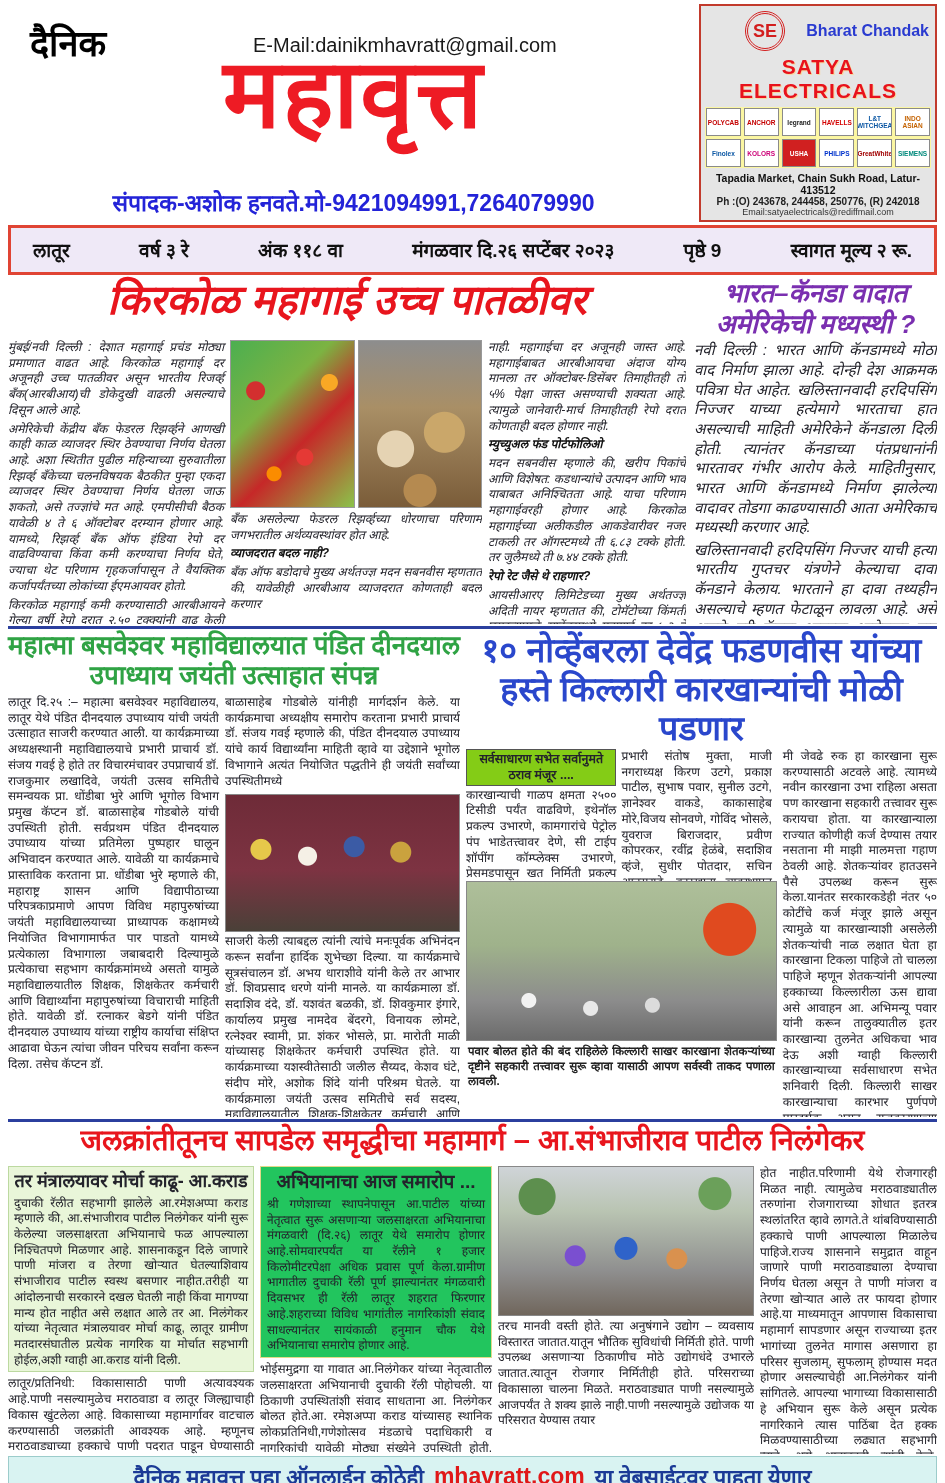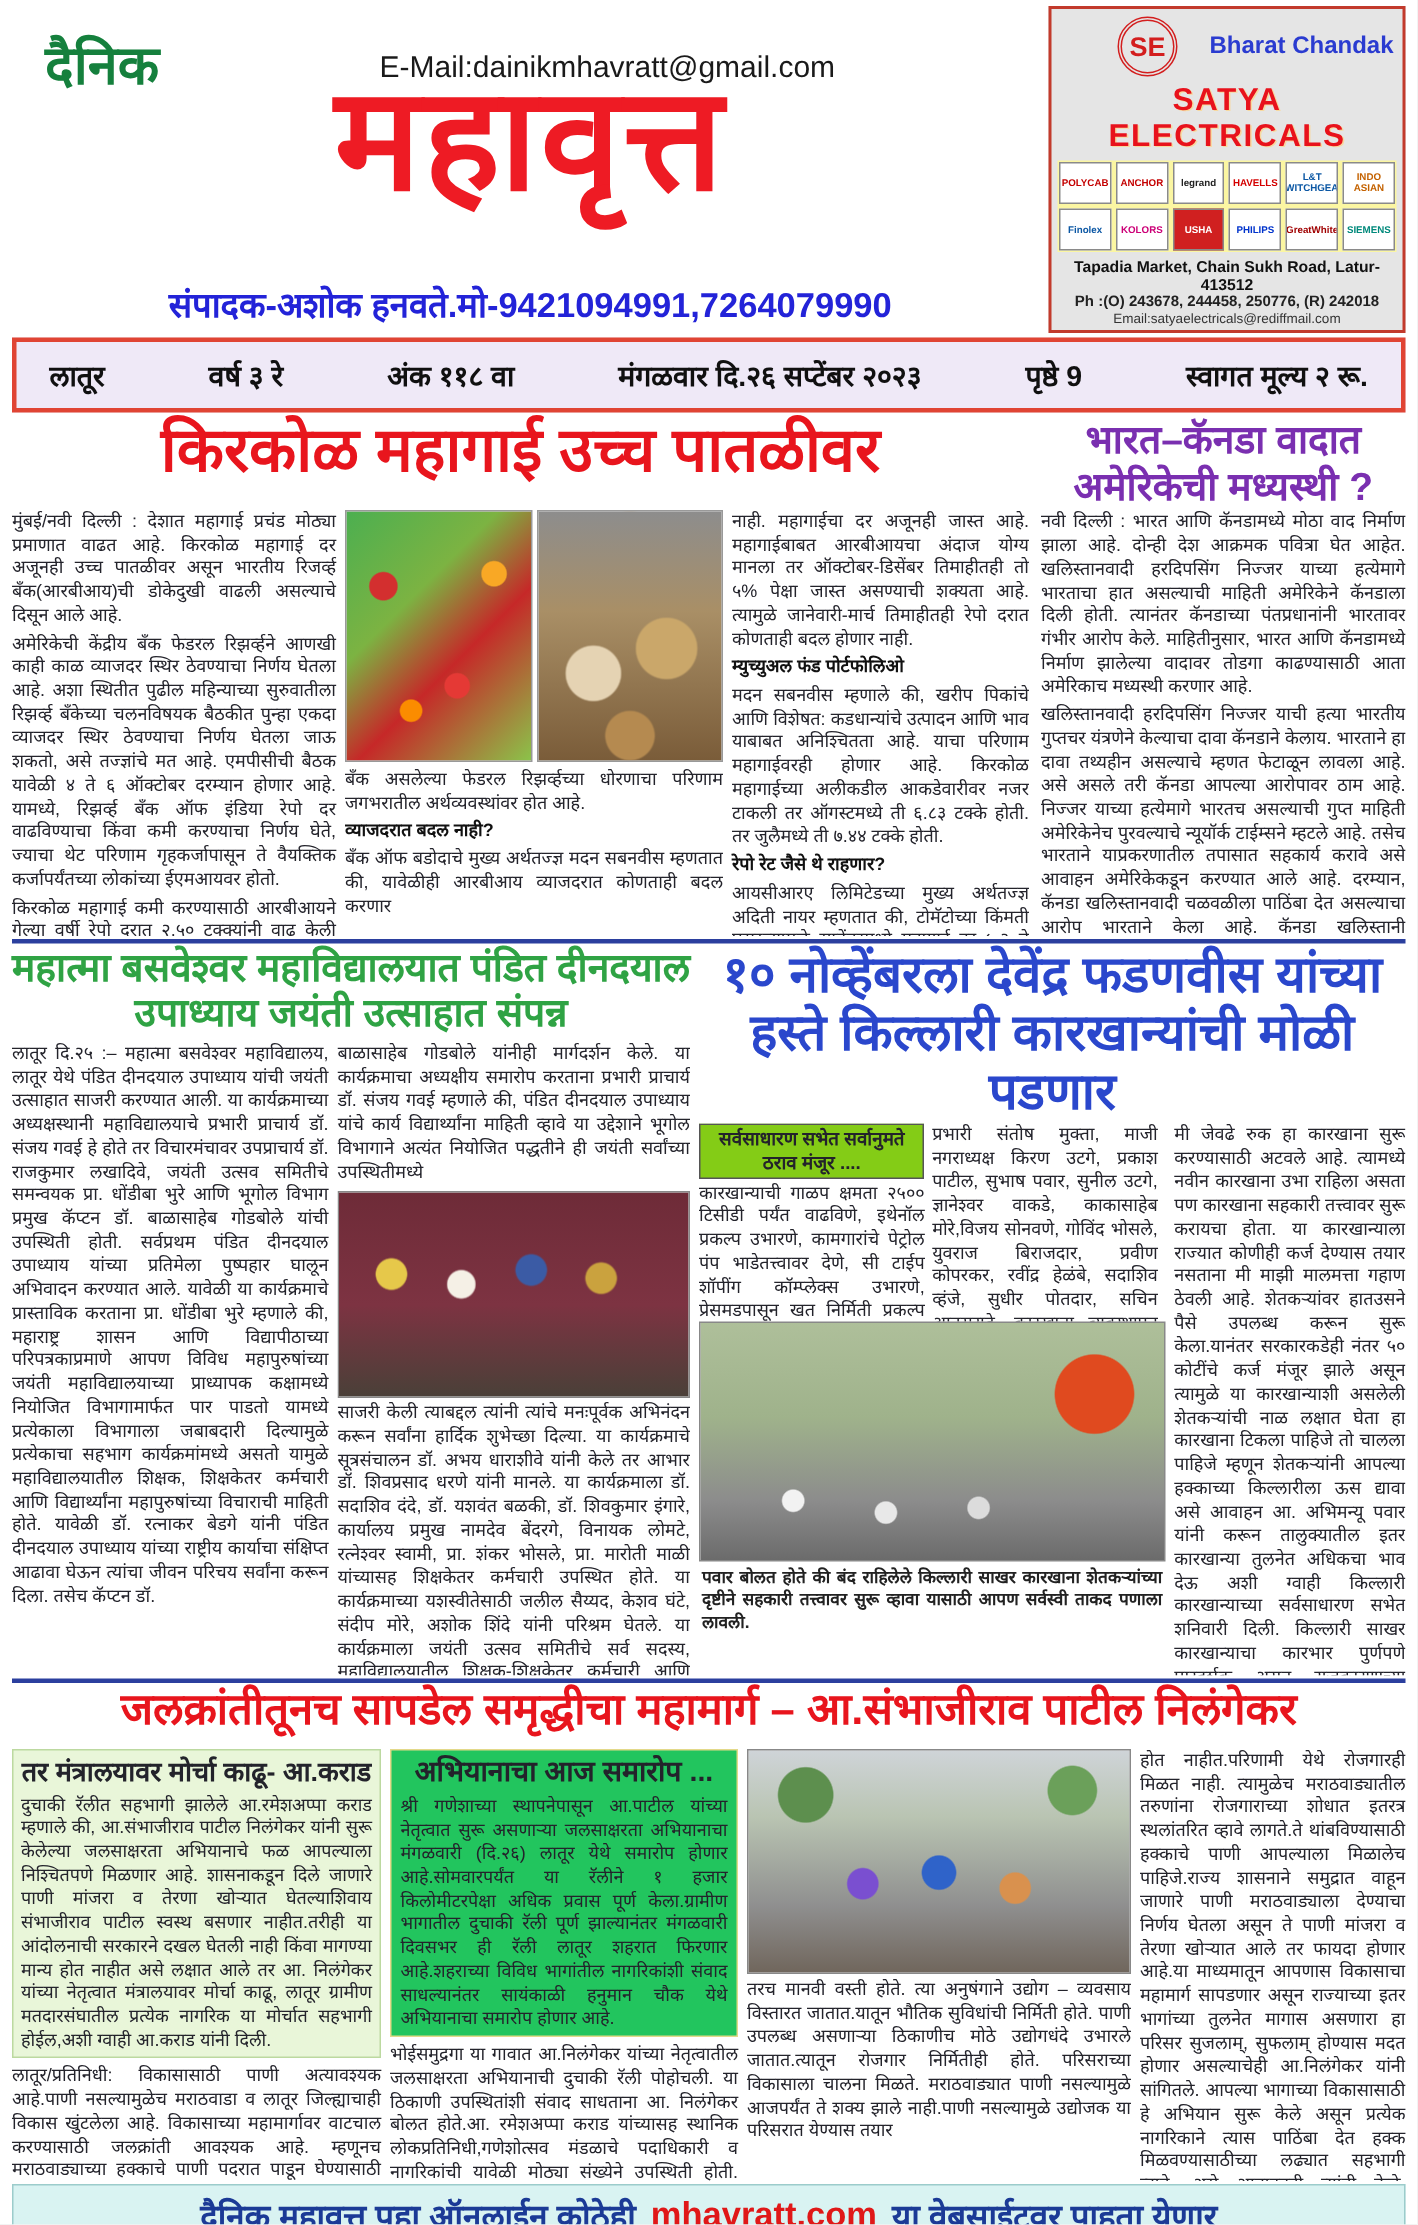--- a/index.html
+++ b/index.html
@@ -1,21 +1,21 @@
 <!DOCTYPE html>
 <html lang="mr"><head>
 <meta charset="utf-8">
 <style>
   html,body{margin:0;padding:0;background:#e9e9e9;}
   .page{width:945px;height:1483px;margin:0 auto;background:#ffffff;position:relative;
         font-family:"Liberation Sans","DejaVu Sans",sans-serif;overflow:hidden;box-sizing:border-box;padding:4px 8px;}
   
   .masthead{display:flex;height:218px;}
   .mast-left{flex:1;position:relative;}
-  .daily-label{position:absolute;top:14px;left:22px;font-size:36px;font-weight:bold;color:#15803d;}
+  .daily-label{position:absolute;top:14px;left:22px;font-size:36px;font-weight:bold;color:#000000;}
   .mast-email{position:absolute;top:30px;left:245px;font-size:20px;color:#1a1a1a;}
   .mast-title{position:absolute;top:42px;left:0;width:100%;text-align:center;
               font-size:96px;font-weight:bold;color:#ee1b24;letter-spacing:2px;line-height:1.0;}
   .editor-line{position:absolute;bottom:4px;left:0;width:100%;text-align:center;
                font-size:23px;font-weight:bold;color:#2323d8;}
   
   .adbox{width:238px;border:2px solid #c23a2c;background:#e5e5e5;box-sizing:border-box;
          display:flex;flex-direction:column;align-items:stretch;padding:3px 4px;}
   .ad-toprow{display:flex;align-items:center;justify-content:space-between;height:46px;}
   .ad-logo{width:34px;height:34px;border:3px double #d31e1e;border-radius:50%;margin-left:40px;
@@ -39,21 +39,21 @@
   .dateline{border:3px solid #e04434;background:#efe9f7;height:44px;display:flex;align-items:center;
             justify-content:space-between;padding:0 22px;margin:3px 0;}
   .dateline span{font-size:19px;font-weight:bold;color:#101010;}
   
   .btxt{font-size:12px;line-height:1.31;text-align:justify;color:#23232b;}
   .btxt p{margin:0 0 3px 0;}
   .bh{font-weight:bold;color:#111;}
   .col{box-sizing:border-box;overflow:hidden;}
   .hr-blue{border:none;border-top:3px solid #2b3f9e;margin:2px 0;}
   
-  .sec1{display:flex;height:346px;}
+  .sec1{display:flex;height:346px;font-style:italic;}
   .lead-left{width:678px;display:flex;flex-direction:column;}
   .lead-headline{color:#e8151d;font-size:41px;font-weight:bold;text-align:center;line-height:1.1;height:58px;}
   .lead-body{display:flex;flex:1;overflow:hidden;margin-top:4px;}
   .lead-c1{width:222px;padding-right:6px;}
   .lead-mid{width:252px;display:flex;flex-direction:column;}
   .photos-row{display:flex;height:168px;gap:3px;}
   .photo{flex:1;border:1px solid #999;}
   .photo-veg{background:
       radial-gradient(circle at 20% 30%, #d32f2f 0 9px, transparent 10px),
       radial-gradient(circle at 60% 70%, #e53935 0 8px, transparent 9px),
@@ -62,21 +62,21 @@
       linear-gradient(135deg,#4caf50 0%,#7cb342 35%,#c62828 60%,#8bc34a 100%);}
   .photo-grain{background:
       radial-gradient(circle at 30% 65%, #e5d3b3 0 18px, transparent 19px),
       radial-gradient(circle at 70% 55%, #caa76a 0 20px, transparent 21px),
       radial-gradient(circle at 50% 90%, #b58a50 0 16px, transparent 17px),
       linear-gradient(180deg,#8d8d8d 0%,#a98f66 40%,#7a5c39 100%);}
   .lead-c2{flex:1;padding-top:4px;}
   .lead-c3{flex:1;padding-left:6px;}
   .canada{flex:1;padding-left:8px;display:flex;flex-direction:column;}
   .canada-headline{color:#7a2fb0;font-size:26px;font-weight:bold;text-align:center;line-height:1.2;}
-  .canada-body{flex:1;overflow:hidden;font-size:12px;}
+  .canada-body{flex:1;overflow:hidden;font-size:15px;}
   
   .sec2{display:flex;height:486px;}
   .college{width:452px;display:flex;flex-direction:column;padding-right:6px;}
   .college-headline{color:#2fa344;font-size:26px;font-weight:bold;text-align:center;line-height:1.15;height:62px;}
   .college-body{display:flex;flex:1;overflow:hidden;margin-top:2px;}
   .college-a{width:48%;padding-right:6px;}
   .college-b{width:52%;display:flex;flex-direction:column;}
   .photo-college{height:136px;border:1px solid #888;margin:2px 0;background:
       radial-gradient(circle at 15% 40%, #e6c84a 0 10px, transparent 11px),
       radial-gradient(circle at 35% 45%, #f5f0e6 0 9px, transparent 10px),

